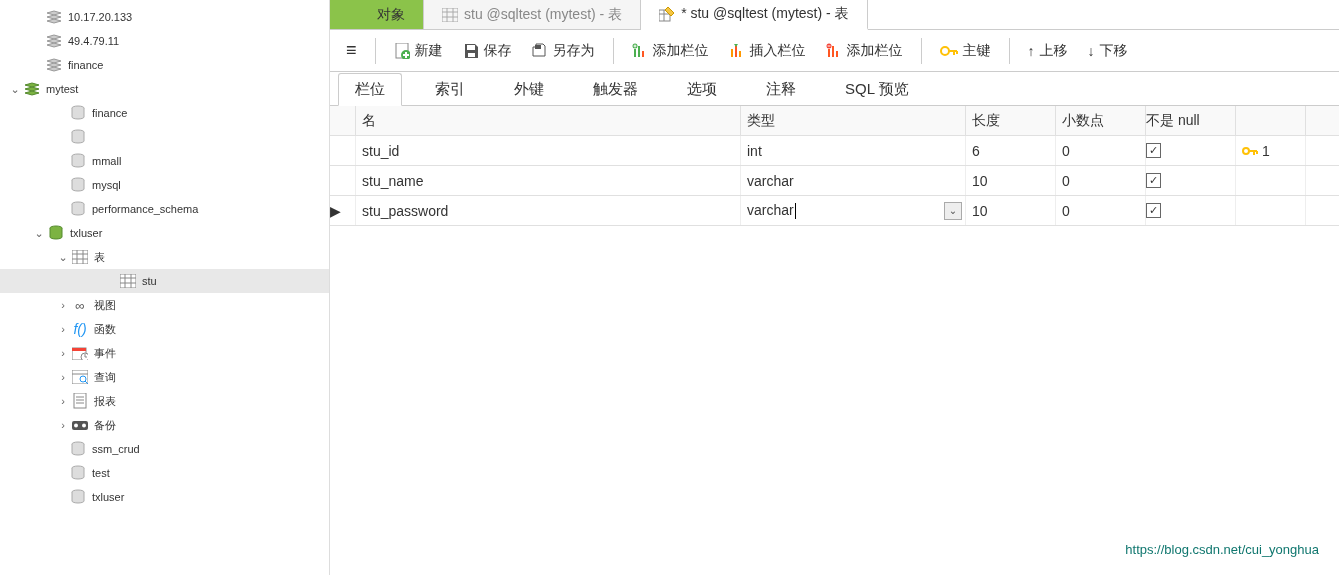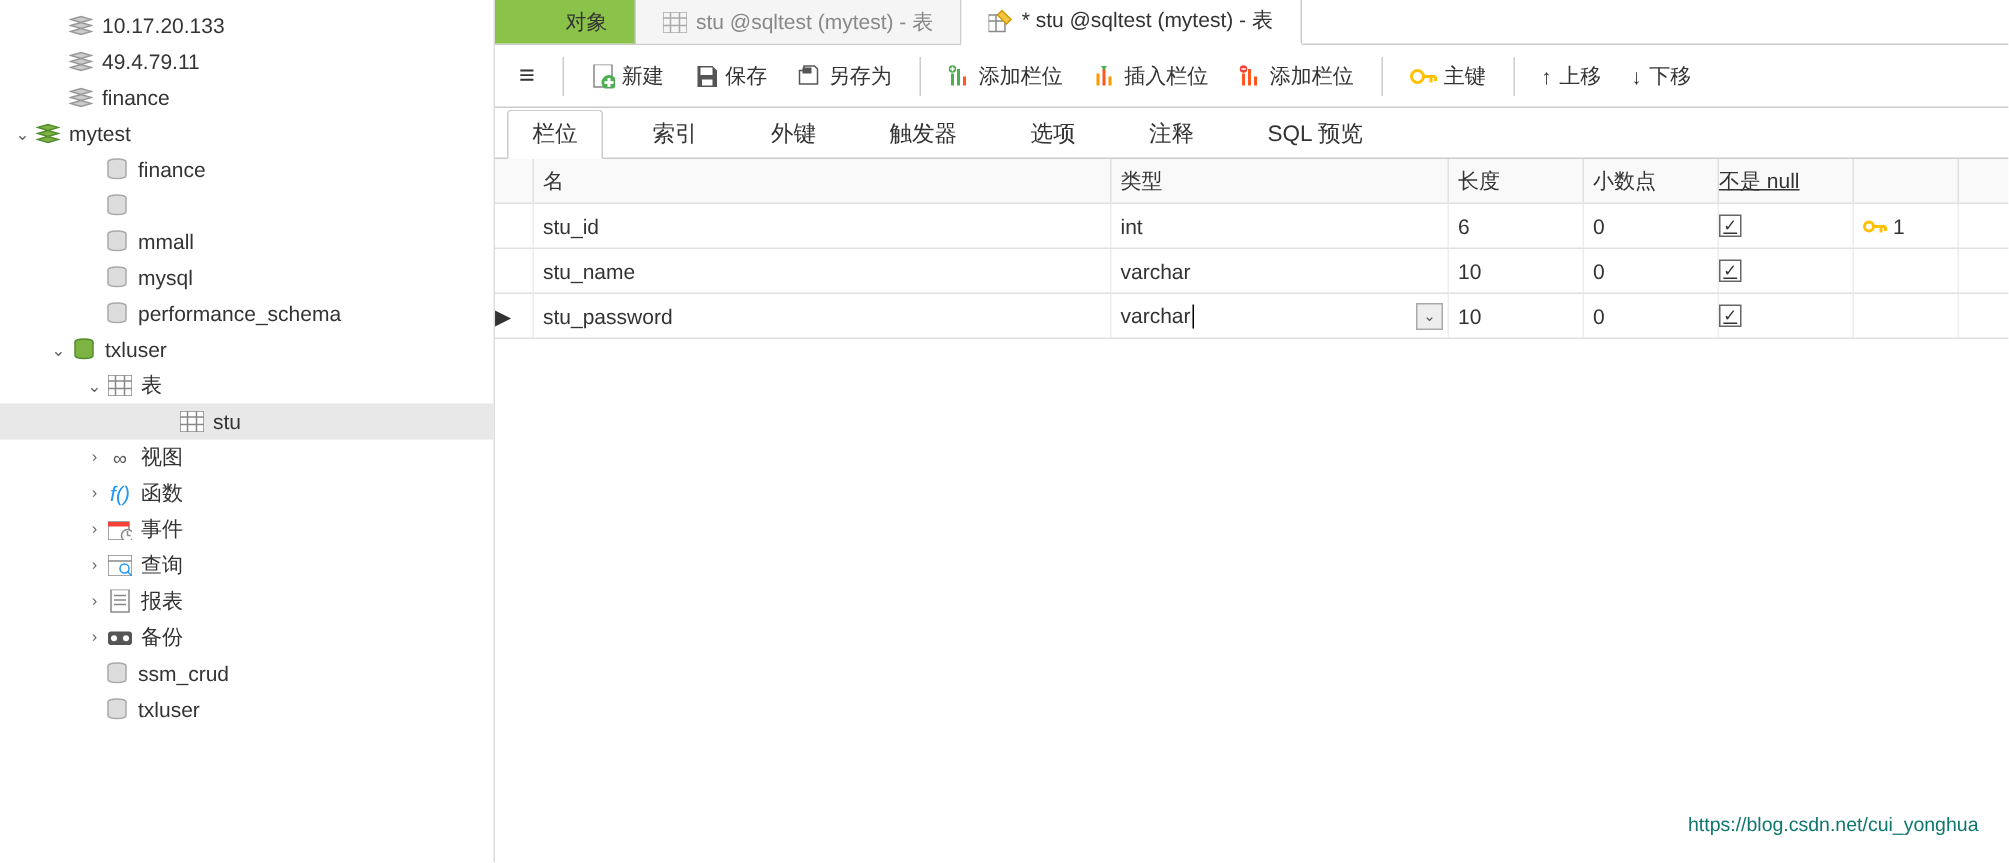--- a/index.html
+++ b/index.html
@@ -1,21 +1,21 @@
 <!DOCTYPE html>
 <html><head>
 <meta charset="utf-8">
 <style>
 * { box-sizing: border-box; margin: 0; padding: 0; }
 body { font-family: "Microsoft YaHei", Arial, sans-serif; font-size: 14px; color: #333; background: #fff; width: 1339px; height: 575px; overflow: hidden; display: flex; }
 .sidebar { width: 330px; height: 100%; border-right: 1px solid #ddd; overflow-y: auto; padding-top: 5px; }
 .tree-node { display: flex; align-items: center; height: 24px; padding: 2px 0; cursor: pointer; white-space: nowrap; }
 .tree-node .chevron { width: 14px; text-align: center; color: #666; font-size: 11px; }
 .tree-node .icon-slot { width: 20px; height: 18px; display: inline-flex; align-items: center; justify-content: center; margin-right: 4px; }
-.tree-node .label { flex: 1; color: #333; font-size: 14px; }
+.tree-node .label { flex: 1; color: #333; font-size: 11px; }
 .tree-node.selected { background: #e8e8e8; }
 .main { flex: 1; display: flex; flex-direction: column; }
 .tabs { display: flex; height: 30px; border-bottom: 1px solid #ccc; background: #fff; }
 .tab { display: flex; align-items: center; padding: 0 18px; border-right: 1px solid #ccc; cursor: pointer; font-size: 14px; gap: 6px; }
 .tab.active-green { background: #8bc34a; color: #333; font-weight: 500; padding-left: 47px; }
 .tab.inactive { color: #888; background: #f5f5f5; }
 .tab.editing { background: #fff; color: #333; font-weight: 500; border-bottom: 2px solid #fff; margin-bottom: -1px; }
 .toolbar { display: flex; align-items: center; height: 42px; border-bottom: 1px solid #ccc; padding: 0 8px; gap: 4px; }
 .tb-btn { display: inline-flex; align-items: center; padding: 4px 8px; cursor: pointer; gap: 5px; color: #333; font-size: 14px; }
 .tb-sep { width: 1px; height: 26px; background: #ccc; margin: 0 6px; }
@@ -24,21 +24,21 @@
 .sub-tab { padding: 6px 16px; cursor: pointer; font-size: 15px; color: #333; }
 .sub-tab.active { border: 1px solid #ccc; border-bottom: 1px solid #fff; margin-bottom: -1px; background: #fff; border-radius: 3px 3px 0 0; }
 .grid { display: flex; flex-direction: column; flex: 1; }
 .grid-header, .grid-row { display: flex; height: 30px; align-items: center; border-bottom: 1px solid #e0e0e0; }
 .grid-header { background: #f9f9f9; font-size: 14px; color: #333; }
 .col-marker { width: 26px; text-align: center; color: #333; }
 .col-name { width: 385px; padding-left: 6px; }
 .col-type { width: 225px; padding-left: 6px; position: relative; }
 .col-len { width: 90px; padding-left: 6px; }
 .col-dec { width: 90px; padding-left: 6px; }
-.col-null { width: 90px; text-align: left; text-decoration: underline; }
+.col-null { width: 90px; text-align: left; }
 .col-key { width: 70px; padding-left: 6px; display: flex; align-items: center; gap: 4px; }
 .grid-header > div { border-right: 1px solid #e0e0e0; height: 100%; display: flex; align-items: center; }
 .grid-row > div { border-right: 1px solid #eee; height: 100%; display: flex; align-items: center; }
 .checkbox { width: 15px; height: 15px; border: 1px solid #666; display: inline-flex; align-items: center; justify-content: center; font-size: 11px; }
 .type-dd { position: absolute; right: 3px; width: 18px; height: 18px; border: 1px solid #aaa; background: #eee; display: flex; align-items: center; justify-content: center; font-size: 10px; color: #555; }
 .cursor-bar::after { content: ""; display: inline-block; width: 1px; height: 16px; background: #000; margin-left: 1px; vertical-align: middle; }
 .watermark { position: absolute; right: 20px; bottom: 18px; color: #0f766e; font-size: 13px; pointer-events: none; }
 svg { display: block; }
 </style>
 </head>
@@ -231,20 +231,30 @@
       </div>
       <div class="tree-node" style="padding-left: 54px;">
         <span class="chevron"></span>
         <span class="icon-slot">
           <svg width="16" height="16">
             <ellipse cx="8" cy="3" rx="6" ry="2" fill="#ddd" stroke="#aaa"></ellipse>
             <path d="M2 3 L2 12 A6 2 0 0 0 14 12 L14 3" fill="#ddd" stroke="#aaa"></path>
           </svg>
         </span>
         <span class="label">ssm_crud</span>
+      </div>
+      <div class="tree-node" style="padding-left: 54px;">
+        <span class="chevron"></span>
+        <span class="icon-slot">
+          <svg width="16" height="16">
+            <ellipse cx="8" cy="3" rx="6" ry="2" fill="#ddd" stroke="#aaa"></ellipse>
+            <path d="M2 3 L2 12 A6 2 0 0 0 14 12 L14 3" fill="#ddd" stroke="#aaa"></path>
+          </svg>
+        </span>
+        <span class="label">test</span>
       </div>
       <div class="tree-node" style="padding-left: 54px;">
         <span class="chevron"></span>
         <span class="icon-slot">
           <svg width="16" height="16">
             <ellipse cx="8" cy="3" rx="6" ry="2" fill="#ddd" stroke="#aaa"></ellipse>
             <path d="M2 3 L2 12 A6 2 0 0 0 14 12 L14 3" fill="#ddd" stroke="#aaa"></path>
           </svg>
         </span>
         <span class="label">txluser</span>

